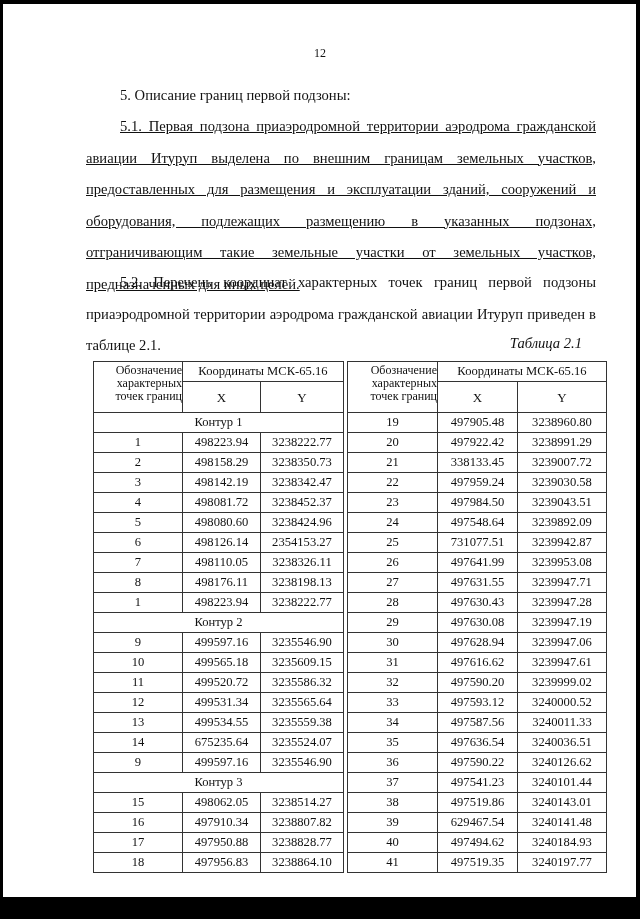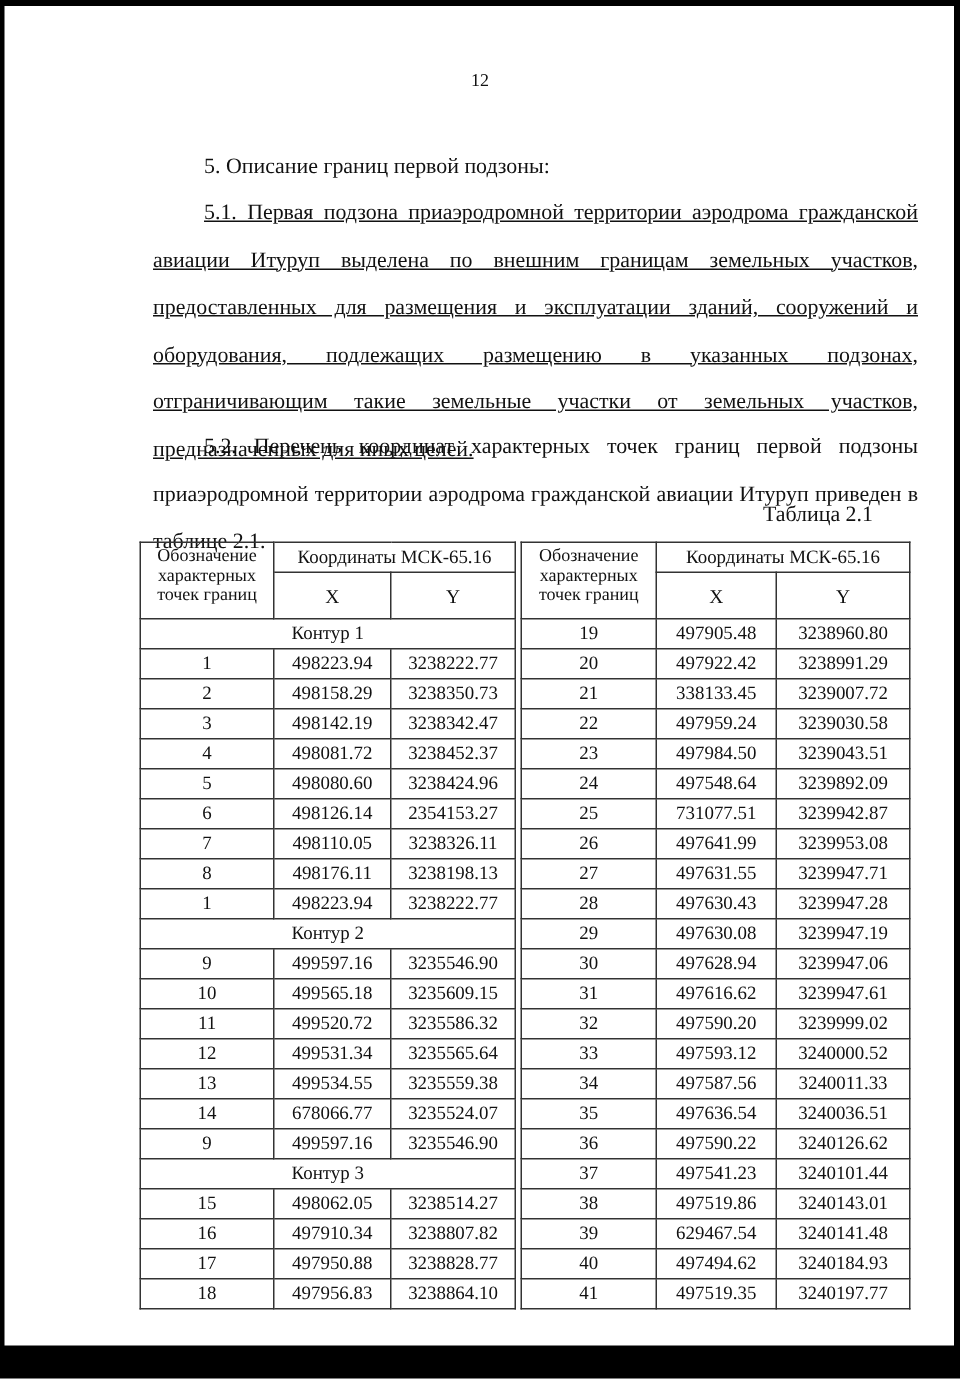--- a/index.html
+++ b/index.html
@@ -15,37 +15,38 @@
       width: 633px; height: 893px;
       background: #fff;
     }
     .pagenum {
       position: absolute; top: 46px; left: 0; width: 640px;
       text-align: center; font-size: 12px;
     }
     .para {
       position: absolute; left: 86px; width: 510px;
       font-size: 14.6px; line-height: 31.5px;
-      text-align: justify; margin: 16px;
+      text-align: justify; margin: 0;
     }
     .indent { text-indent: 34px; }
     .table-caption {
       position: absolute; top: 335px; right: 58px;
       font-size: 14.6px;
+      font-style: italic;
     }
     table.coords {
       position: absolute; border-collapse: collapse;
       font-size: 12.6px; table-layout: fixed;
     }
     table.coords td {
       border: 1px solid #333; text-align: center; padding: 0;
       height: 19px; line-height: 19px;
     }
     table.coords td.hdr-label {
-      font-size: 12px; line-height: 13px; vertical-align: top; padding-top: 2px;
+      font-size: 12px; line-height: 13px; vertical-align: top; padding-top: 2px; text-align: right;
     }
     table.coords td.xy { height: 30px; font-size: 13px; }
     .t-left { left: 93px; top: 361px; width: 250px; }
     .t-right { left: 347px; top: 361px; width: 259px; }
   </style>
 </head>
 <body>
 
 <div class="page"></div>
 
@@ -143,21 +144,21 @@
         <td>499531.34</td>
         <td>3235565.64</td>
       </tr>
       <tr>
         <td>13</td>
         <td>499534.55</td>
         <td>3235559.38</td>
       </tr>
       <tr>
         <td>14</td>
-        <td>678066.77</td>
+        <td>675235.64</td>
         <td>3235524.07</td>
       </tr>
       <tr>
         <td>9</td>
         <td>499597.16</td>
         <td>3235546.90</td>
       </tr>
       <tr>
         <td colspan="3">Контур 3</td>
       </tr>

